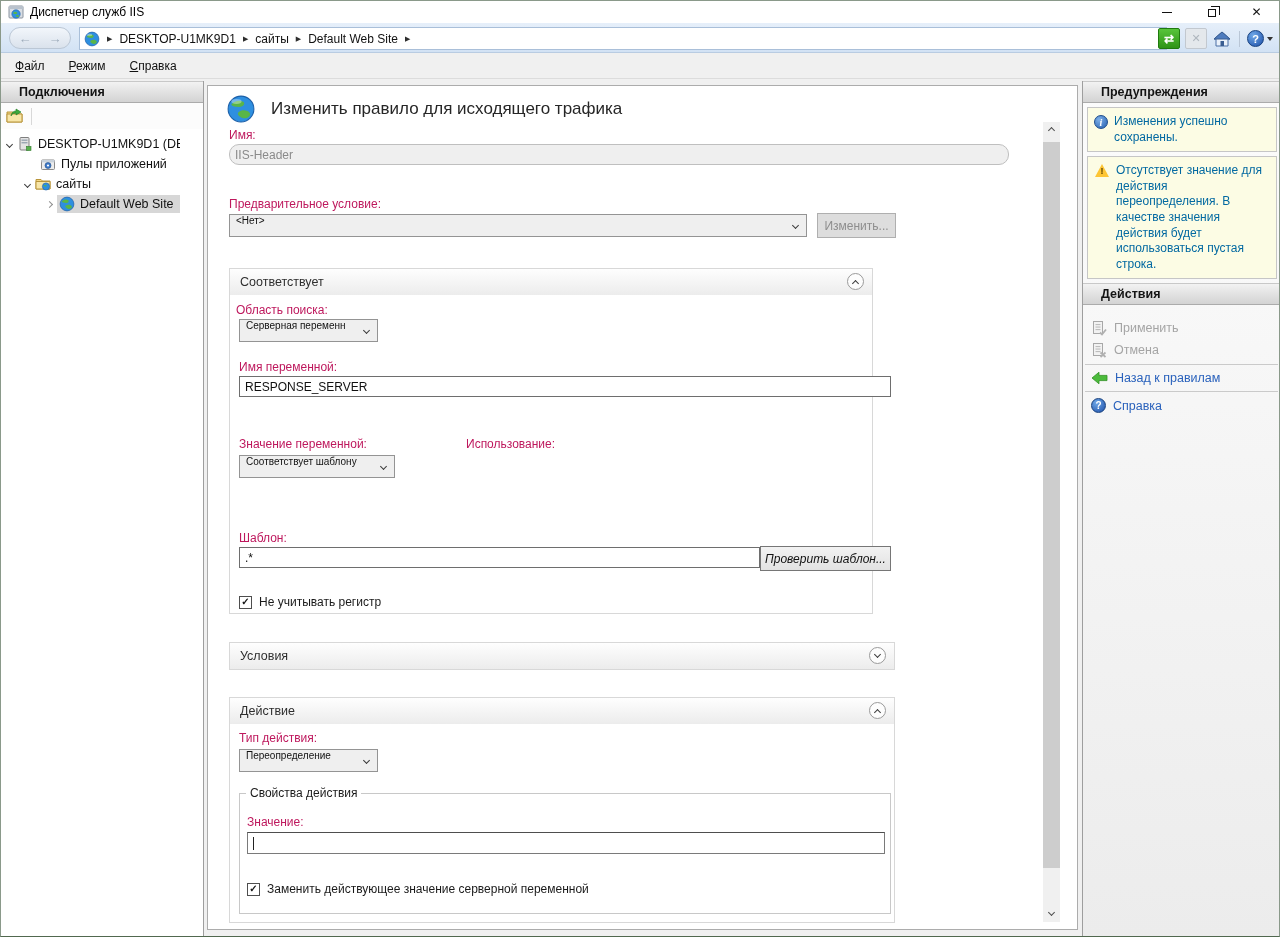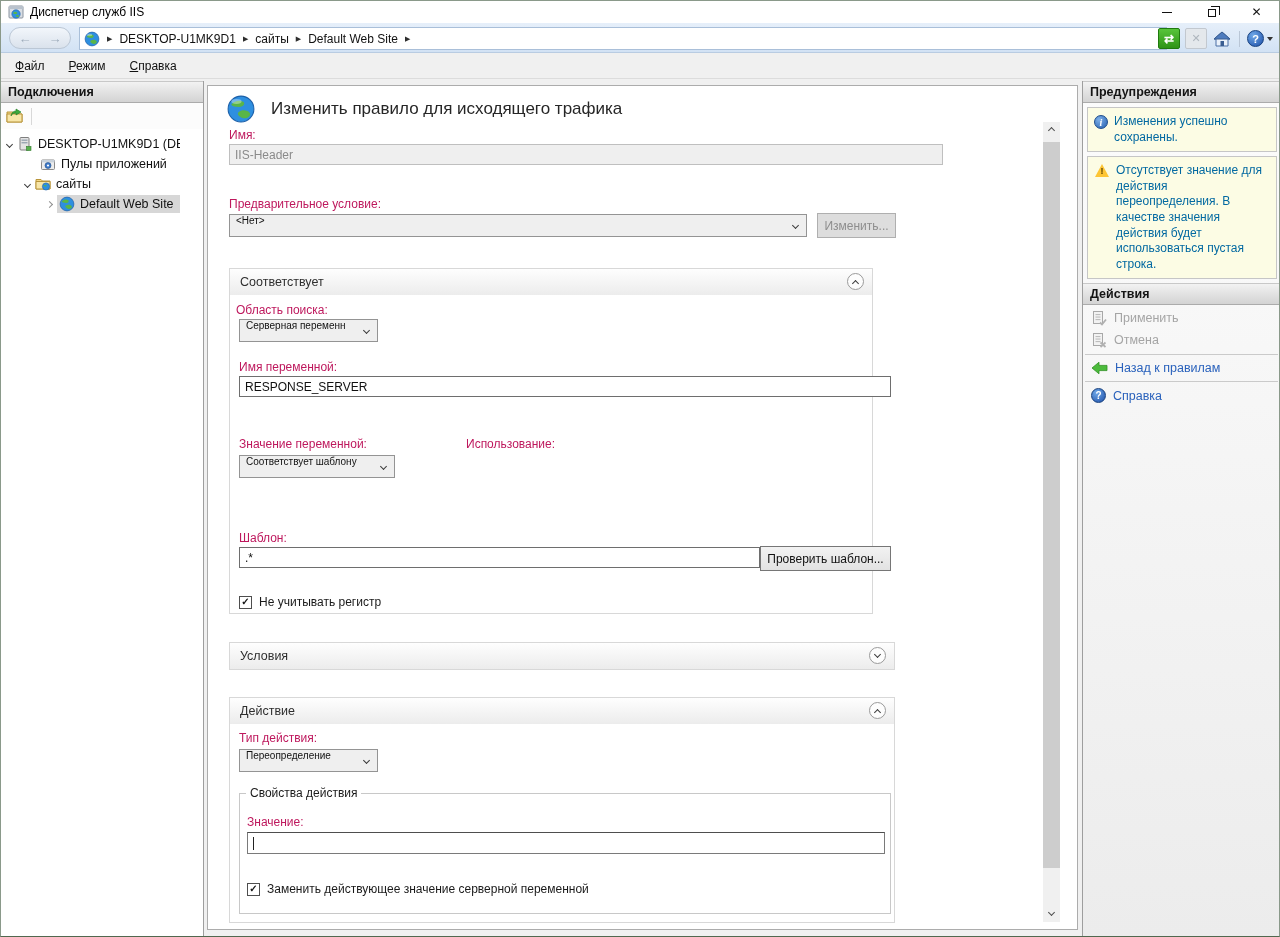--- a/index.html
+++ b/index.html
@@ -47,21 +47,21 @@
   
   .chev { display:inline-block; width:6px; height:6px; border-right:1.6px solid #3C3C3C; border-bottom:1.6px solid #3C3C3C; }
   .chev.down { transform:rotate(45deg); }
   .chev.up   { transform:rotate(-135deg); }
   .chev.right{ transform:rotate(-45deg); border-color:#8F8F8F; }
   .chev.sm { width:5px; height:5px; border-width:1.3px; }
   
   .sidebar { position:absolute; left:0; top:80px; width:203px; height:856px; background:#FFF; border-right:1px solid #9E9E9E; }
   .panel-header { height:22px; background:linear-gradient(180deg,#F2F2F2,#D3D3D3);
     border-top:1px solid #C8C8C8; border-bottom:1px solid #ABABAB;
-    font-weight:bold; font-size:12.5px; color:#141414; display:flex; align-items:center; padding-left:7px; }
+    font-weight:bold; font-size:12.5px; color:#141414; display:flex; align-items:center; padding-left:18px; }
   .side-toolbar { height:26px; display:flex; align-items:center; padding-left:5px; background:#FCFCFC; }
   .side-toolbar .tb-sep { width:1px; height:17px; background:#D8D8D8; margin-left:7px; }
   .tree { padding-top:5px; font-size:12.5px; }
   .tree-row { height:20px; display:flex; align-items:center; gap:5px; white-space:nowrap; overflow:hidden; }
   .tree-label { color:#111; }
   .sel-wrap { display:flex; align-items:center; gap:5px; background:#D7D7D7; padding:1px 6px 1px 2px; }
   
   .main-panel { position:absolute; left:206px; top:84px; width:871px; height:845px; background:#FFF; border:1px solid #ACACAC; }
   .pg-globe { position:absolute; left:18px; top:8px; }
   .pg-title { position:absolute; left:63px; top:13px; font-size:17px; color:#262626; }
@@ -101,21 +101,21 @@
   .alert { margin:4px 3px 4px 4px; border:1px solid #C6C6C6; background:#FCFCE4; padding:6px 5px 6px 6px;
     display:flex; gap:6px; align-items:flex-start; }
   .alert .txt { font-size:12px; line-height:1.3; color:#0369a1; }
   .ic-info { flex:0 0 auto; width:14px; height:14px; border-radius:50%; background:radial-gradient(circle at 35% 30%,#7FB0E8,#2460B0);
     border:1px solid #1D4C8C; color:#FFF; font-size:10px; font-style:italic; font-family:"Liberation Serif",serif; font-weight:bold;
     display:flex; align-items:center; justify-content:center; margin-top:1px; }
   .ic-warn { flex:0 0 auto; position:relative; width:16px; height:14px; margin-top:1px; }
   .ic-warn .tri { position:absolute; left:1px; top:0; width:0; height:0;
     border-left:7px solid transparent; border-right:7px solid transparent; border-bottom:13px solid #FDC535; }
   .ic-warn .bang { position:absolute; left:0; top:2px; width:16px; text-align:center; font-size:9px; font-weight:bold; color:#5A4000; }
-  .actions-list { padding-top:2px;text-align:center; }
+  .actions-list { padding-top:12px;text-align:center; }
   .action-item { display:flex; align-items:center; gap:7px; padding:3px 4px 3px 8px; font-size:12.5px; }
   .action-item.disabled { color:#A5A5A5; }
   .action-link { color:#2A62BC; }
   .a-sep { border-top:1px solid #CACACA; margin:3px 2px; }
   
   svg { display:block; }
 </style>
 </head>
 <body>
 
@@ -260,21 +260,21 @@
       <svg width="30" height="30" viewBox="0 0 20 20">
         <circle cx="10" cy="10" r="8.6" fill="#2E8FE0" stroke="#1C5FA8" stroke-width="0.7"></circle>
         <path d="M3.5 7 C6 4,9.5 4,11.5 5.2 C13 6.2,11.8 8.6,8.8 8.6 C6 8.6,4.3 8.4,3.5 7Z" fill="#59B548"></path>
         <path d="M8.5 12 C11 10,15 11,16 13 C16.6 14.6,13.8 17,11 16 C8.6 15,7 13.4,8.5 12Z" fill="#59B548"></path>
         <ellipse cx="7" cy="5" rx="3.4" ry="1.6" fill="#FFFFFF" opacity="0.35"></ellipse>
       </svg>
     </span>
     <div class="pg-title">Изменить правило для исходящего трафика</div>
 
     <div class="flabel" style="left:21px; top:42px;">Имя:</div>
-    <div class="textbox disabled" style="left:21px; top:58px; width:714px;">IIS-Header</div>
+    <div class="textbox disabled" style="left:21px; top:58px; width:780px;border-radius:10px;">IIS-Header</div>
 
     <div class="flabel" style="left:21px; top:111px;">Предварительное условие:</div>
     <div class="combo" style="left:21px; top:128px; width:578px;">
       <span>&lt;Нет&gt;</span>
         <span class="chev down sm"></span>
     </div>
     <div class="btn disabled" style="left:609px; top:127px; width:79px; height:25px;">Изменить...</div>
 
     <div class="section" style="left:21px; top:182px; width:644px; height:346px;">
       <div class="sec-header">
@@ -293,21 +293,21 @@
 
       <div class="flabel" style="left:9px; top:168px;">Значение переменной:</div>
       <div class="flabel" style="left:236px; top:168px;">Использование:</div>
       <div class="combo" style="left:9px; top:186px; width:156px;">
         <span style="overflow:hidden;white-space:nowrap;">Соответствует шаблону</span>
           <span class="chev down sm"></span>
       </div>
 
       <div class="flabel" style="left:9px; top:262px;">Шаблон:</div>
       <div class="textbox" style="left:9px; top:278px; width:521px;">.*</div>
-      <div class="btn" style="left:530px; top:277px; width:131px; height:25px;">Проверить шаблон...</div>
+      <div class="btn" style="left:530px; top:277px; width:131px; height:25px;font-style:italic;">Проверить шаблон...</div>
 
       <div class="cbrow" style="left:9px; top:326px;">
         <span class="cb">✓</span>
         <span>Не учитывать регистр</span>
       </div>
     </div>
 
     <div class="section" style="left:21px; top:556px; width:666px; height:28px;">
       <div class="sec-header" style="height:26px;">
         <span>Условия</span>

